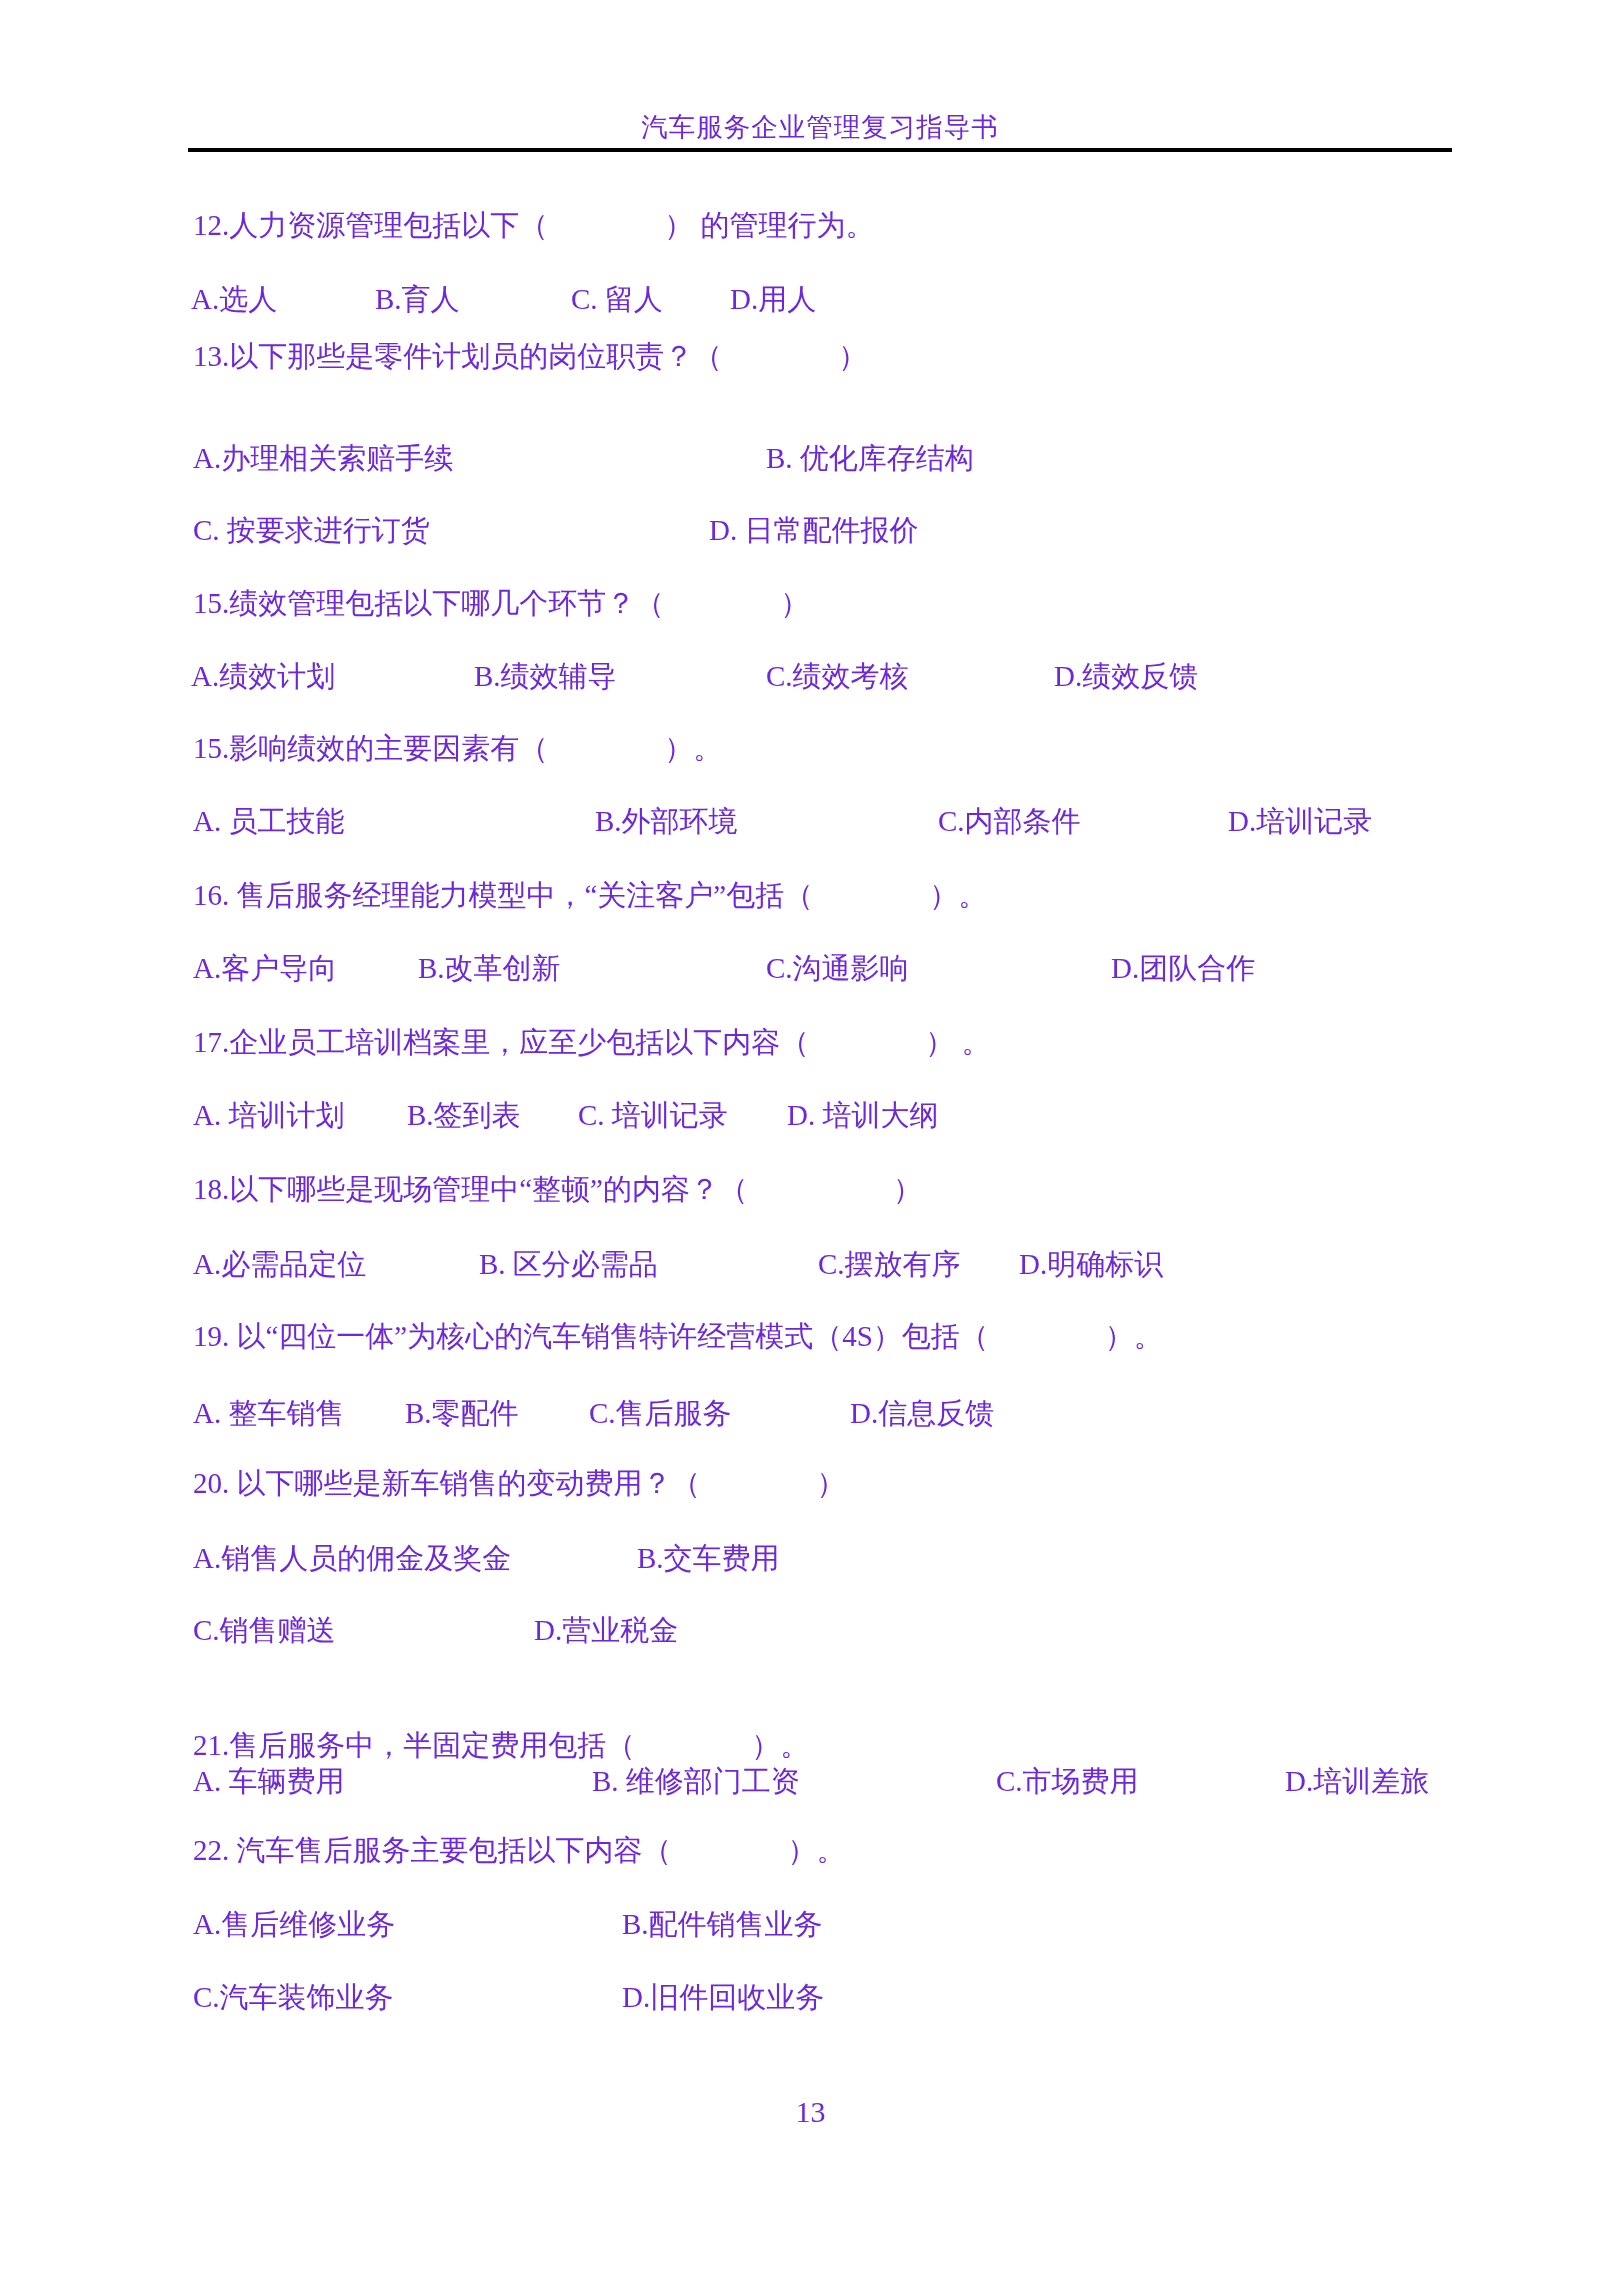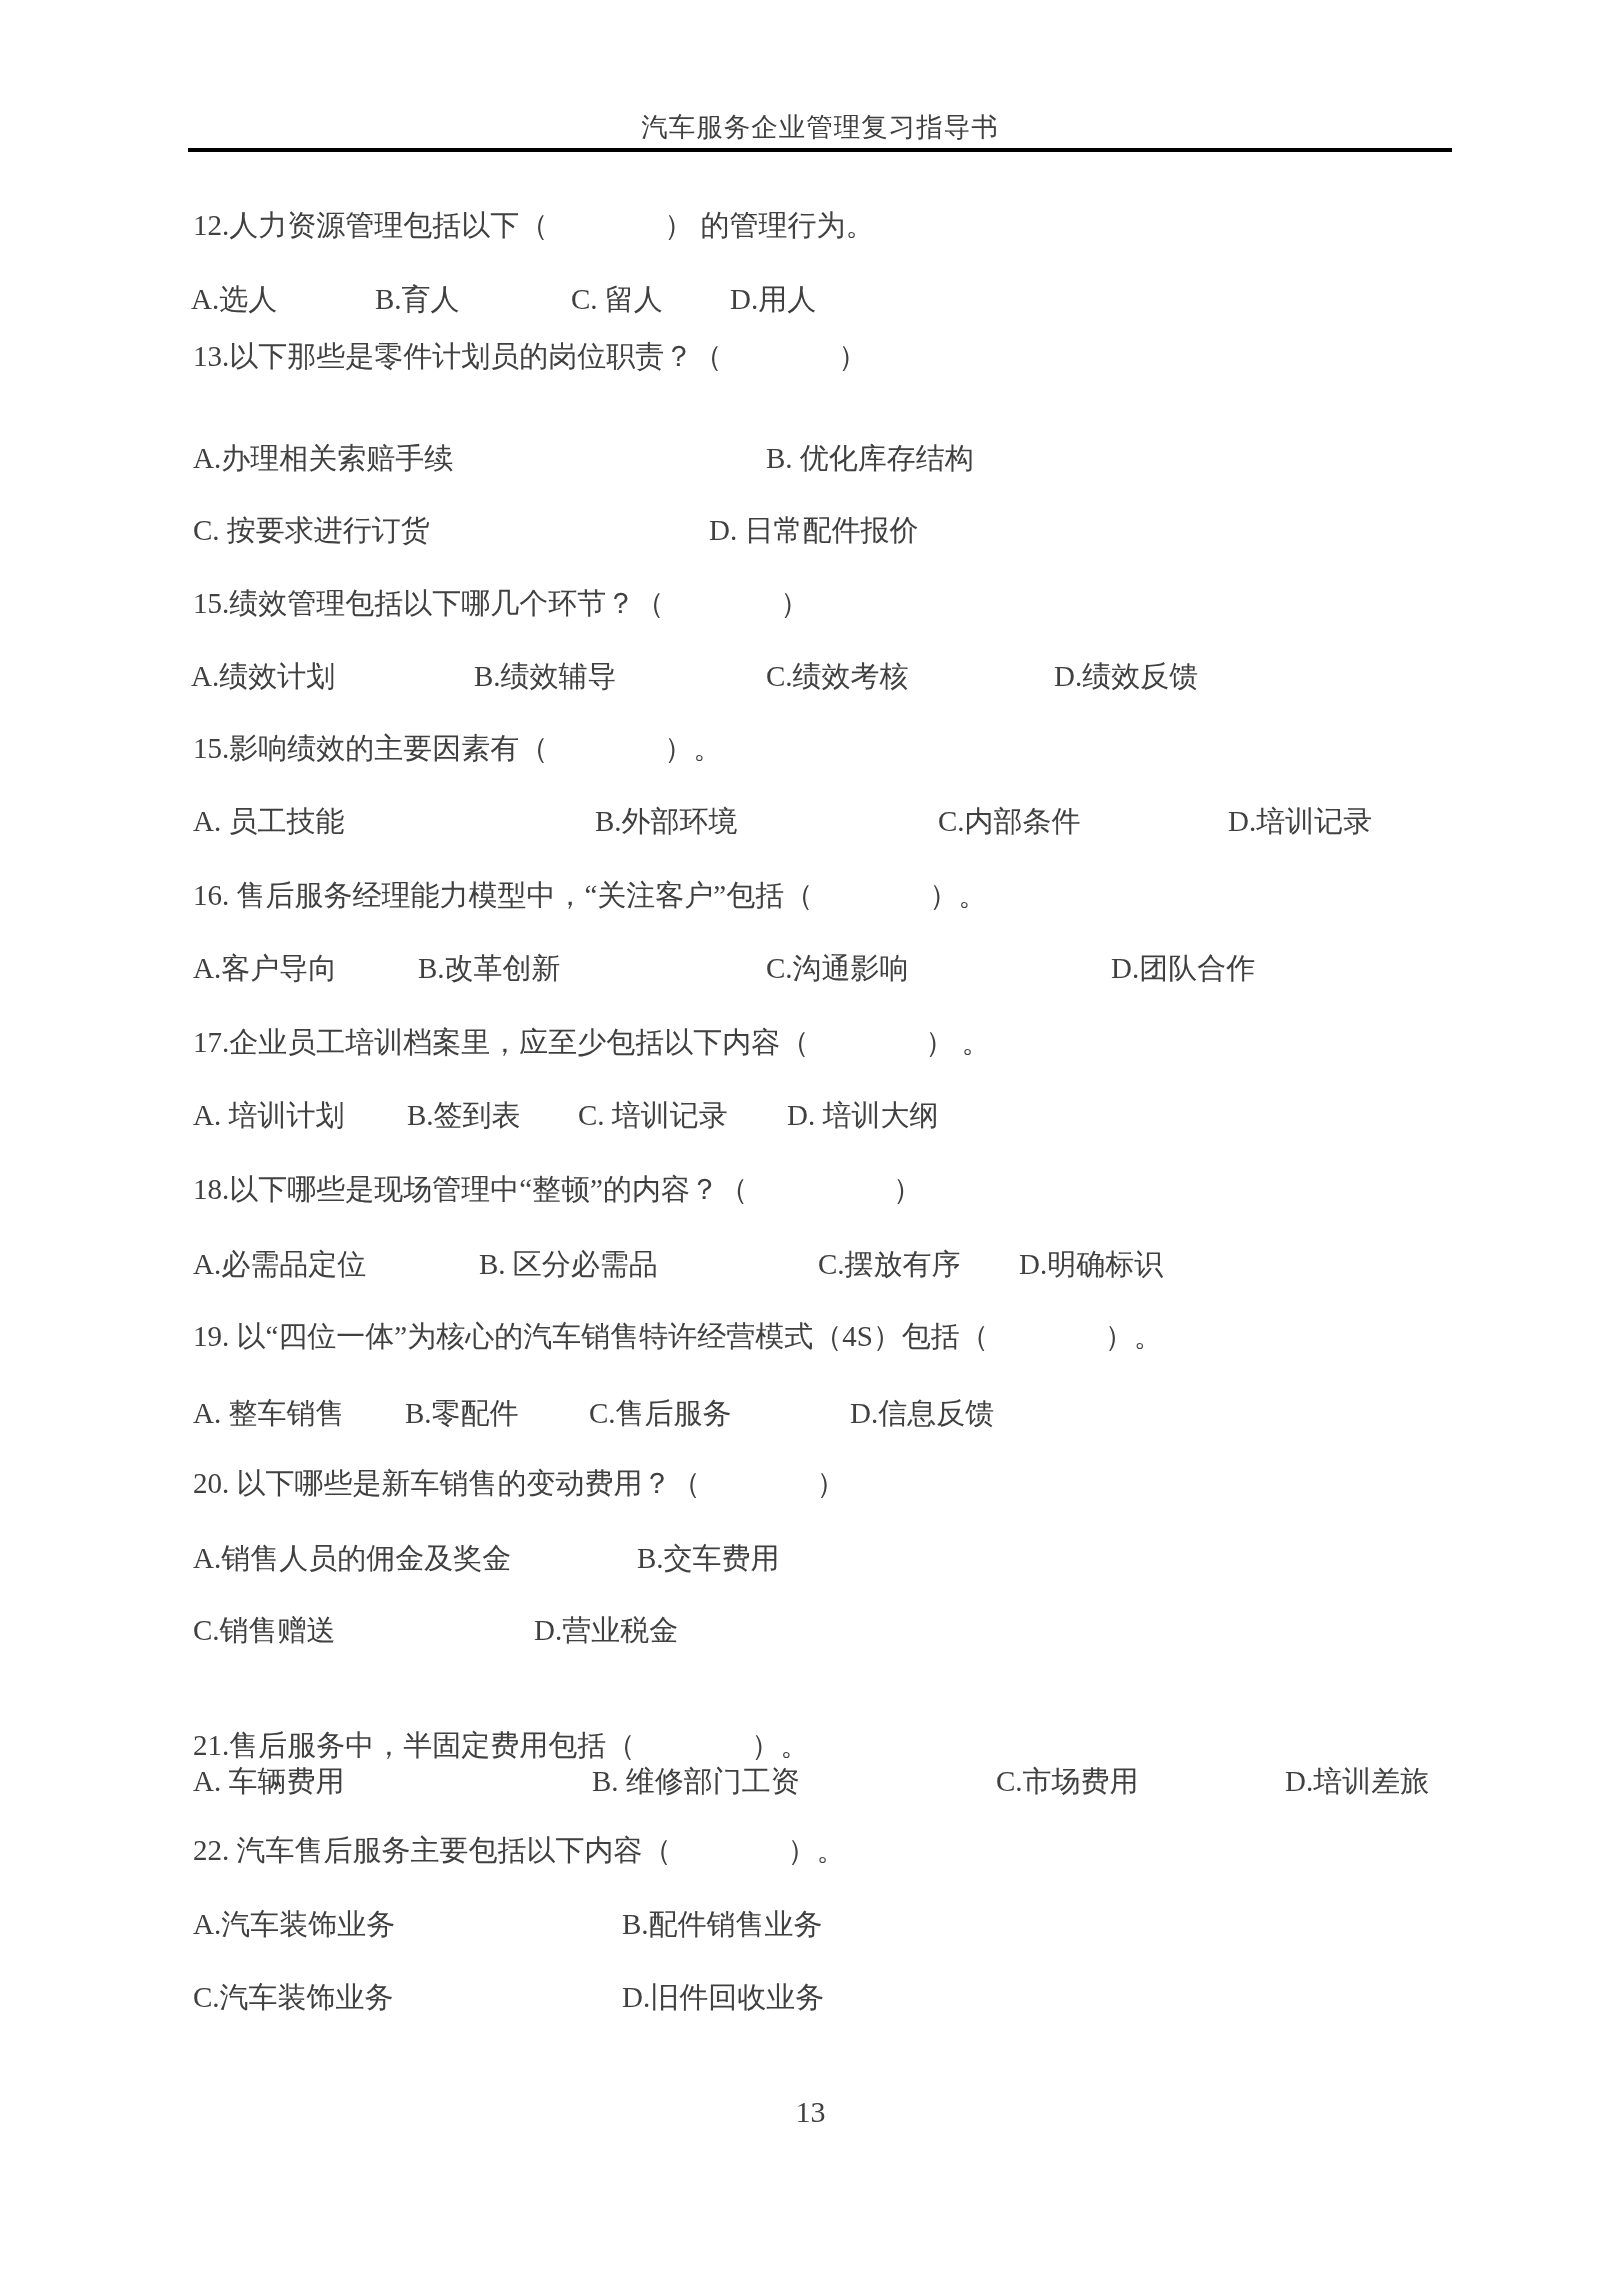--- a/index.html
+++ b/index.html
@@ -7,21 +7,21 @@
     padding: 0;
     background: #ffffff;
   }
   .page {
     position: relative;
     width: 1621px;
     height: 2293px;
     background: #ffffff;
     overflow: hidden;
     font-family: "Liberation Serif", "DejaVu Serif", serif;
-    color: #404040;
+    color: #6d28d9;
   }
   .header-title {
     position: absolute;
     top: 112px;
     left: 188px;
     width: 1264px;
     text-align: center;
     font-size: 26.5px;
     line-height: 1.2;
     letter-spacing: 1px;
@@ -181,21 +181,21 @@
           <span class="seg" style="left: 592px;">B. 维修部门工资</span>
           <span class="seg" style="left: 996px;">C.市场费用</span>
           <span class="seg" style="left: 1285px;">D.培训差旅</span>
         </div>
       </div>
       <div>
         <div class="line" style="top: 1833px;">
           <span class="seg" style="left: 193px;">22. 汽车售后服务主要包括以下内容（　　　　）。</span>
         </div>
         <div class="line" style="top: 1907px;">
-          <span class="seg" style="left: 193px;">A.汽车装饰业务</span>
+          <span class="seg" style="left: 193px;">A.售后维修业务</span>
           <span class="seg" style="left: 622px;">B.配件销售业务</span>
         </div>
         <div class="line" style="top: 1980px;">
           <span class="seg" style="left: 193px;">C.汽车装饰业务</span>
           <span class="seg" style="left: 622px;">D.旧件回收业务</span>
         </div>
       </div>
     </div>
   <div class="footer-page-number">13</div>
 </div>

